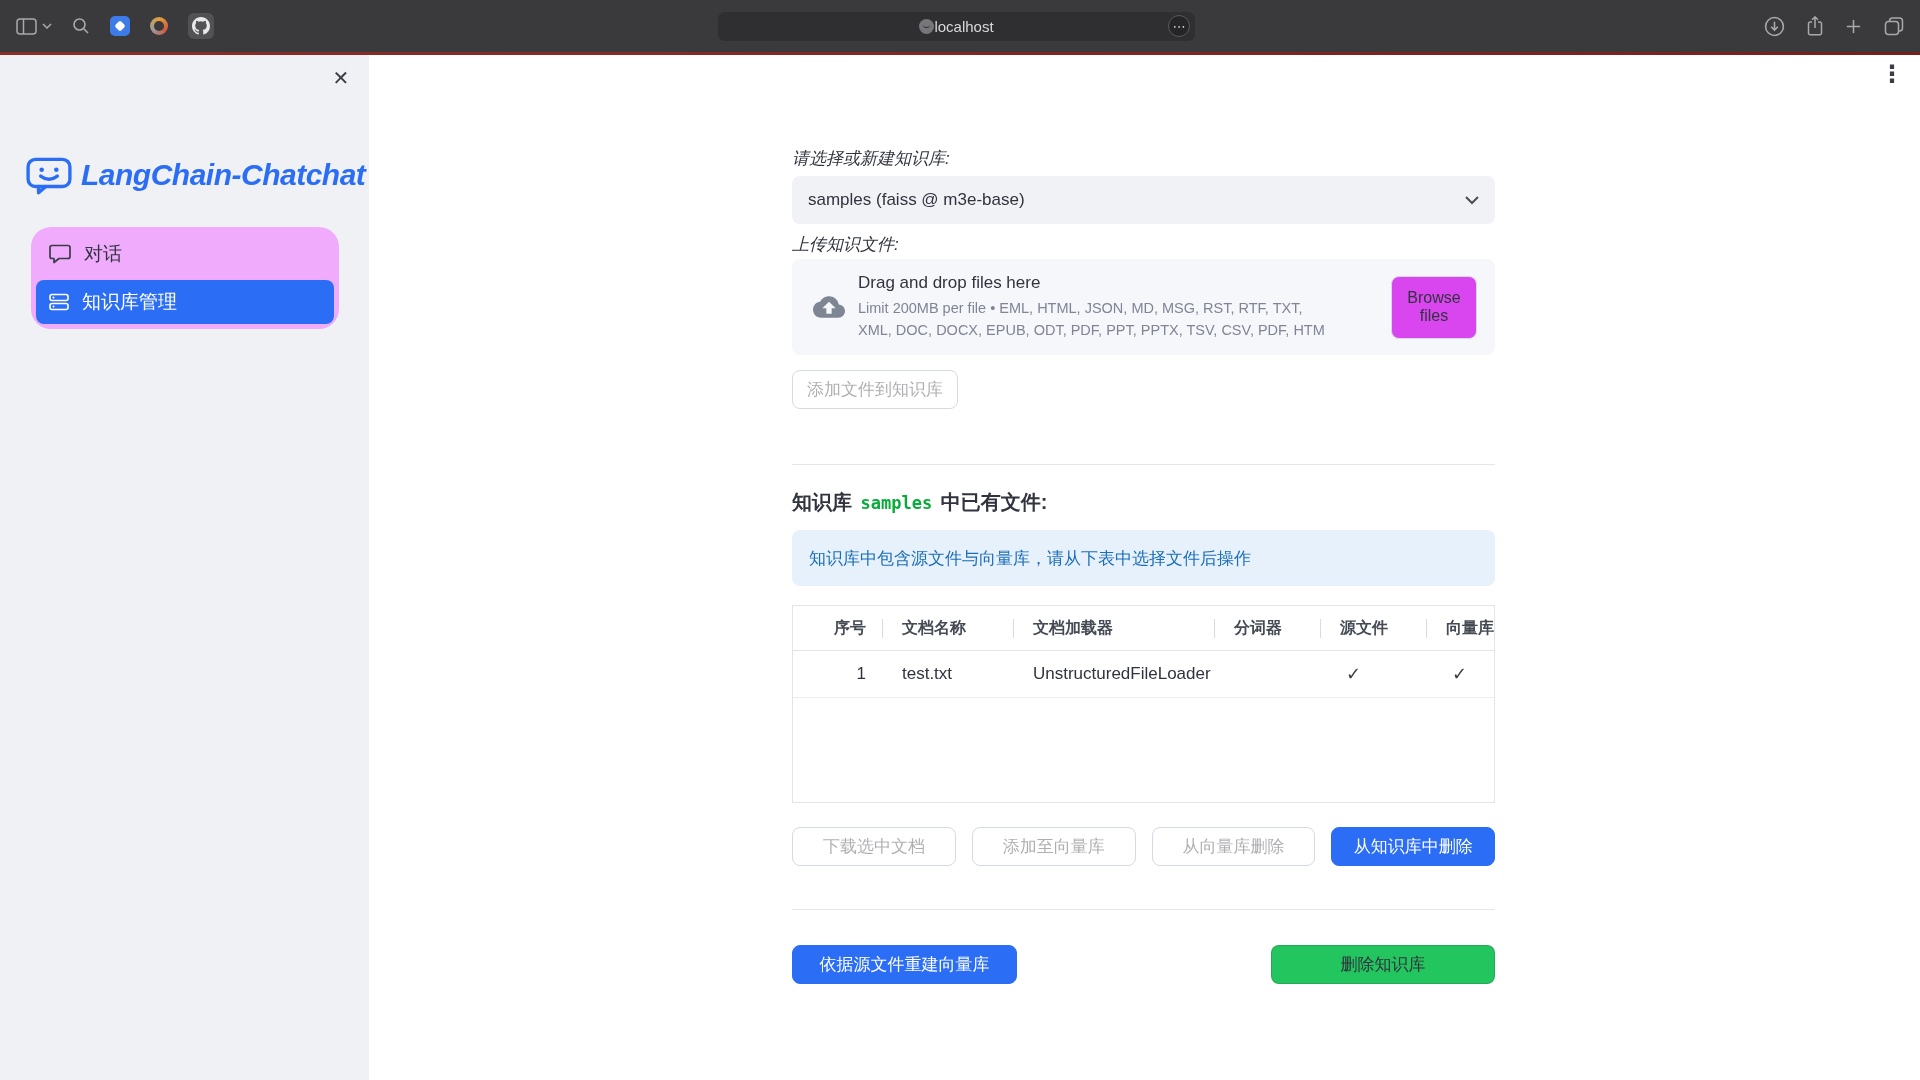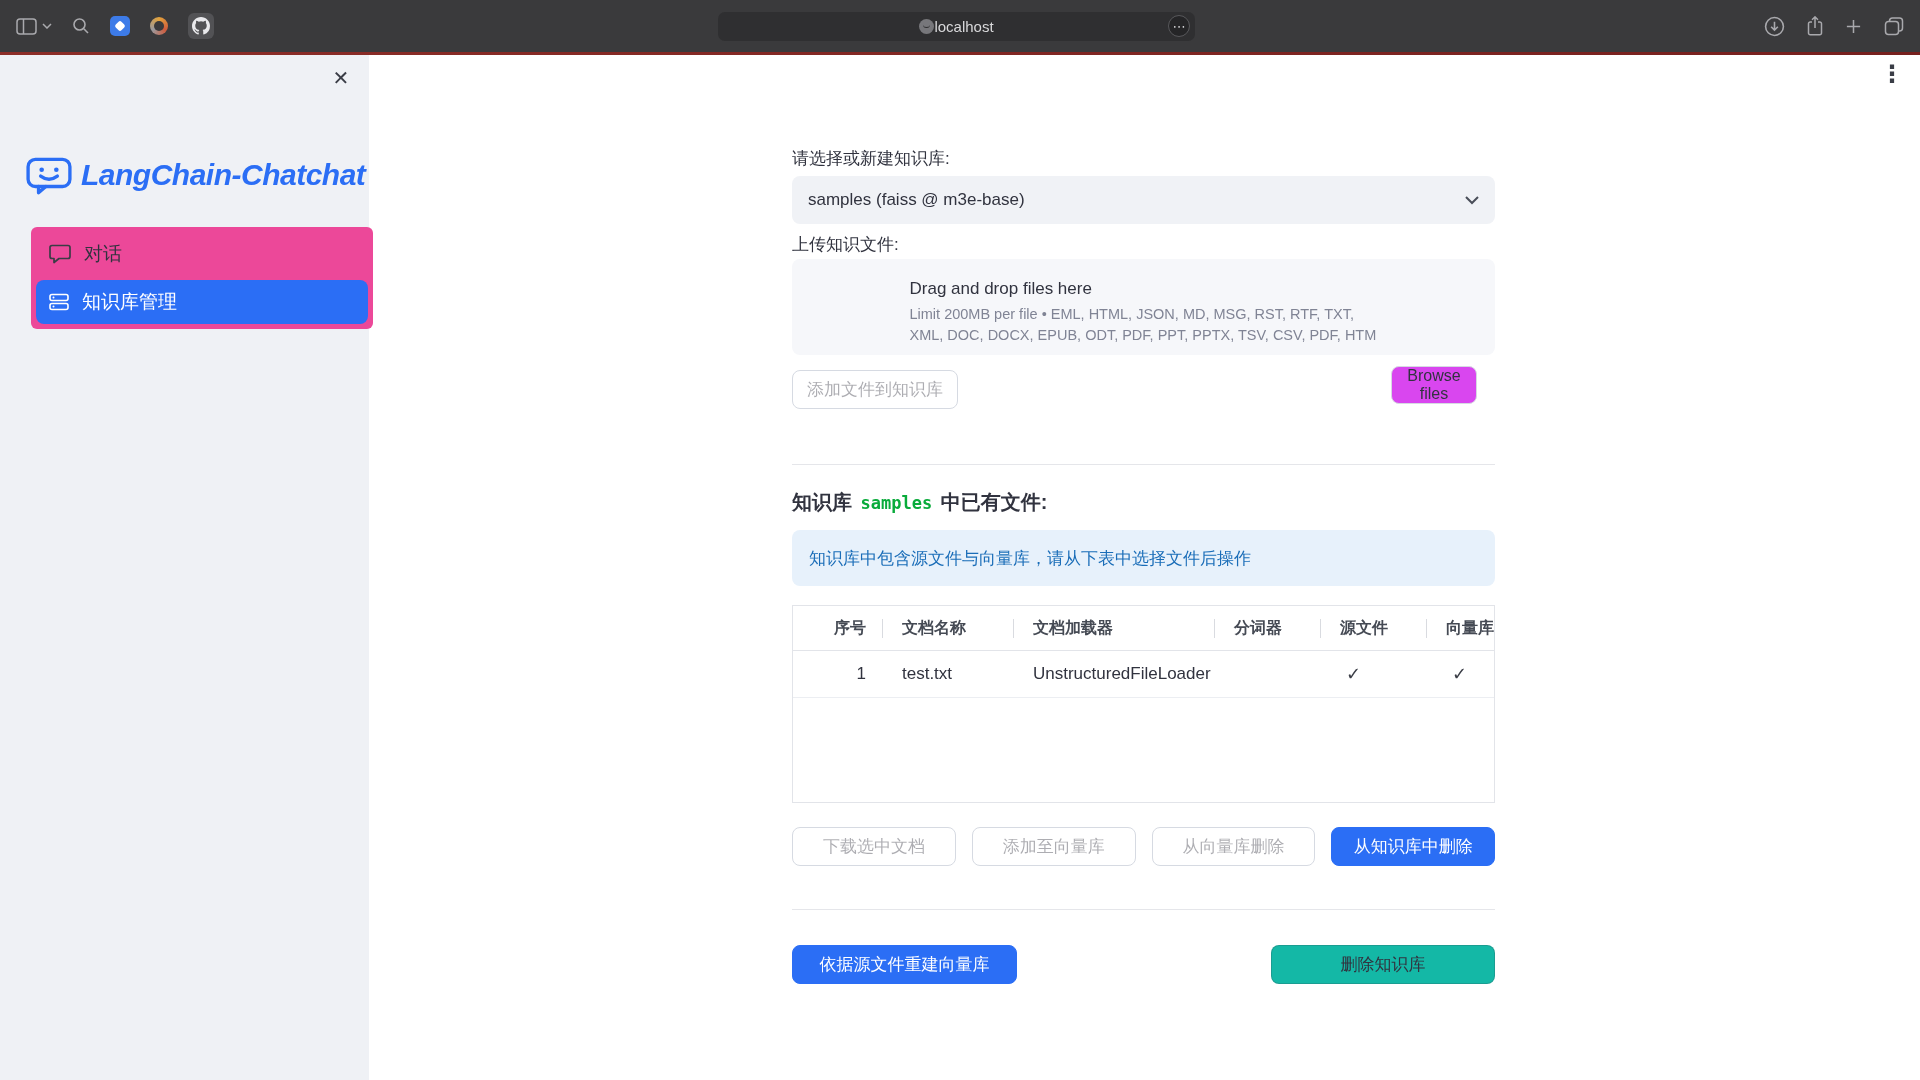--- a/index.html
+++ b/index.html
@@ -29,43 +29,43 @@
   .site-favicon::after{content:"";position:absolute;left:4px;top:5px;width:7px;height:3px;border-bottom:1.5px solid #2f2f31;border-radius:0 0 4px 4px;}
   .ext-badge{position:absolute;right:5px;top:3px;width:22px;height:22px;border-radius:50%;background:#252527;
     border:1px solid #58585b;color:#d0d0d3;font-size:13px;display:flex;align-items:center;justify-content:center;line-height:1;}
   .decoration{position:absolute;top:52px;left:0;width:1920px;height:3px;background:linear-gradient(90deg,#8c2e28,#76201e);}
   
   .sidebar{position:absolute;top:55px;left:0;width:369px;height:1025px;background:var(--sidebar-bg);}
   .close-btn{position:absolute;top:10px;right:15px;width:26px;height:26px;display:flex;align-items:center;justify-content:center;
     font-size:20px;color:#3a3d46;line-height:1;}
   .logo-row{position:absolute;top:100px;left:26px;display:flex;align-items:center;gap:9px;}
   .logo-text{color:var(--accent);font-size:30px;font-weight:bold;font-style:italic;letter-spacing:-0.5px;white-space:nowrap;}
-  .nav-card{position:absolute;top:172px;left:31px;width:342px;background:#ec4899;border-radius:6px;padding:5px;}
+  .nav-card{position:absolute;top:172px;left:31px;width:308px;background:#f0abfc;border-radius:20px;padding:5px;}
   .nav-item{height:44px;display:flex;align-items:center;gap:13px;padding:0 10px 0 13px;border-radius:8px;font-size:19px;color:var(--text);}
   .nav-item + .nav-item{margin-top:4px;}
   .nav-item.selected{background:var(--accent);color:#fff;}
   
   .menu-dots{position:absolute;top:62px;right:16px;font-size:24px;line-height:1;color:#3a3d46;font-weight:bold;}
   .main-col{position:absolute;left:792px;top:0;width:703px;height:1080px;}
   .block{position:absolute;left:0;width:703px;}
-  .field-label{font-size:17px;color:var(--text);}
+  .field-label{font-size:17px;color:var(--text);font-style:italic;}
   .lbl1{top:147px;} .lbl2{top:233px;}
   .selectbox{top:176px;height:48px;background:#f0f2f6;border-radius:8px;display:flex;align-items:center;
     padding:0 16px;font-size:17px;color:var(--text);}
   .selectbox .chev{margin-left:auto;}
-  .uploader{top:259px;height:96px;background:#f6f7fa;border-radius:8px;display:flex;align-items:center;padding:0 18px;gap:20px;flex-direction:column;}
+  .uploader{top:259px;height:96px;background:#f6f7fa;border-radius:8px;display:flex;align-items:center;padding:0 18px;gap:10px;}
   .up-texts{flex:1;max-width:468px;}
   .up-drag{font-size:17px;color:var(--text);margin-bottom:5px;}
   .up-limit{font-size:14.5px;line-height:1.45;color:#808495;}
   .browse-btn{width:86px;height:63px;background:#d946ef;border:1px solid #d6dae2;border-radius:8px;font-size:16px;color:var(--text);
     display:flex;align-items:center;justify-content:center;text-align:center;padding:0 12px;margin-left:auto;}
   .btn{border-radius:8px;font-size:17px;display:flex;align-items:center;justify-content:center;white-space:nowrap;}
   .btn.disabled{background:#fff;border:1px solid #d6dae2;color:rgba(49,51,63,.4);}
   .btn.primary{background:var(--accent);border:1px solid var(--accent);color:var(--accent-contrast);}
-  .btn.secondary{background:#14b8a6;border:1px solid rgba(49,51,63,.2);color:var(--text);}
+  .btn.secondary{background:#22c55e;border:1px solid rgba(49,51,63,.2);color:var(--text);}
   .btn-add{top:370px;height:39px;width:auto;padding:0 14px;display:inline-flex;}
   .hr{height:1px;background:#e5e6ea;}
   .hr1{top:464px;} .hr2{top:909px;}
   .kb-heading{top:489px;font-size:20px;font-weight:bold;color:var(--text);}
   .kb-heading .code{font-family:"DejaVu Sans Mono","Liberation Mono",monospace;font-size:17px;font-weight:600;color:var(--code-green);padding:0 3px;}
   .infobox{top:530px;height:56px;background:var(--info-bg);border-radius:8px;display:flex;align-items:center;
     padding:0 17px;font-size:17px;color:var(--info-text);}
   .tbl{top:605px;height:198px;border:1px solid #e2e4e9;background:#fff;overflow:hidden;}
   .tr{display:grid;grid-template-columns:89px 131px 201px 106px 106px 1fr;}
   .tr.head{height:45px;border-bottom:1px solid #e2e4e9;}

